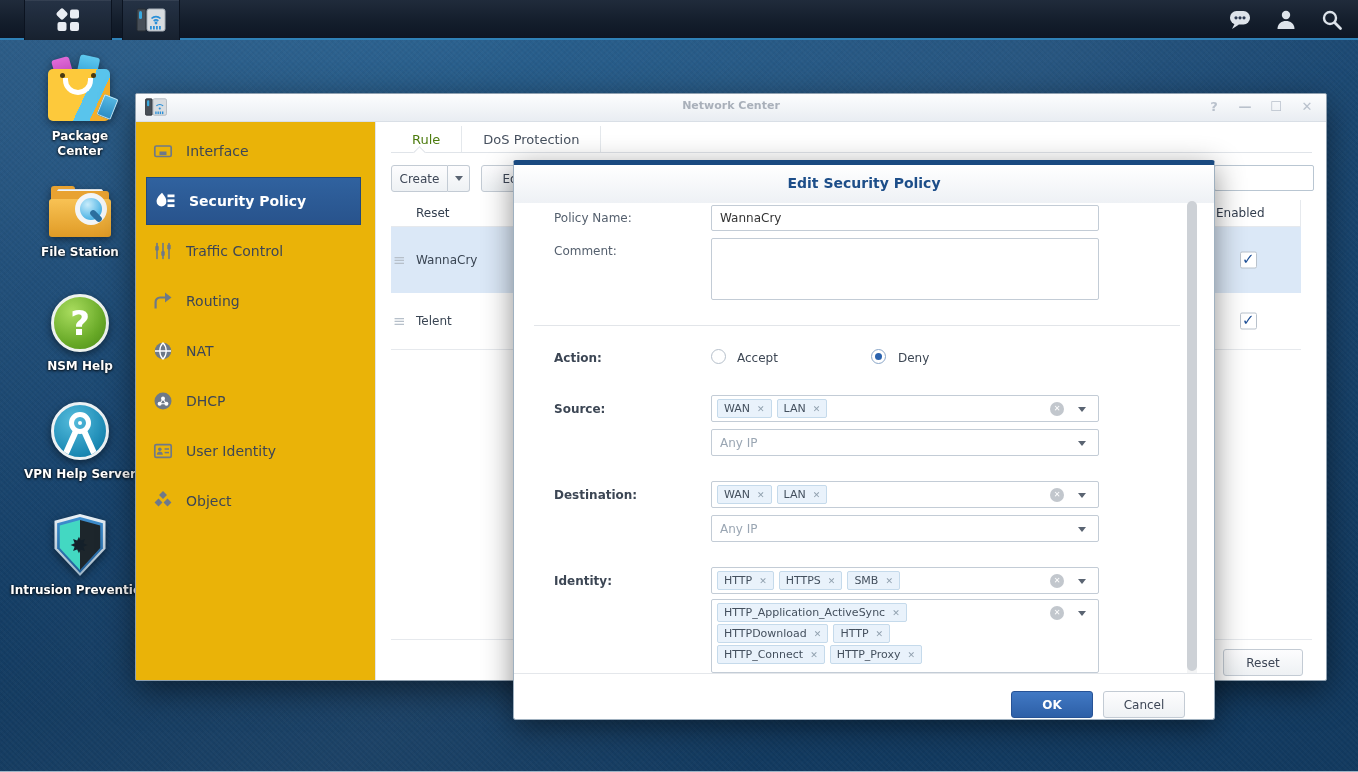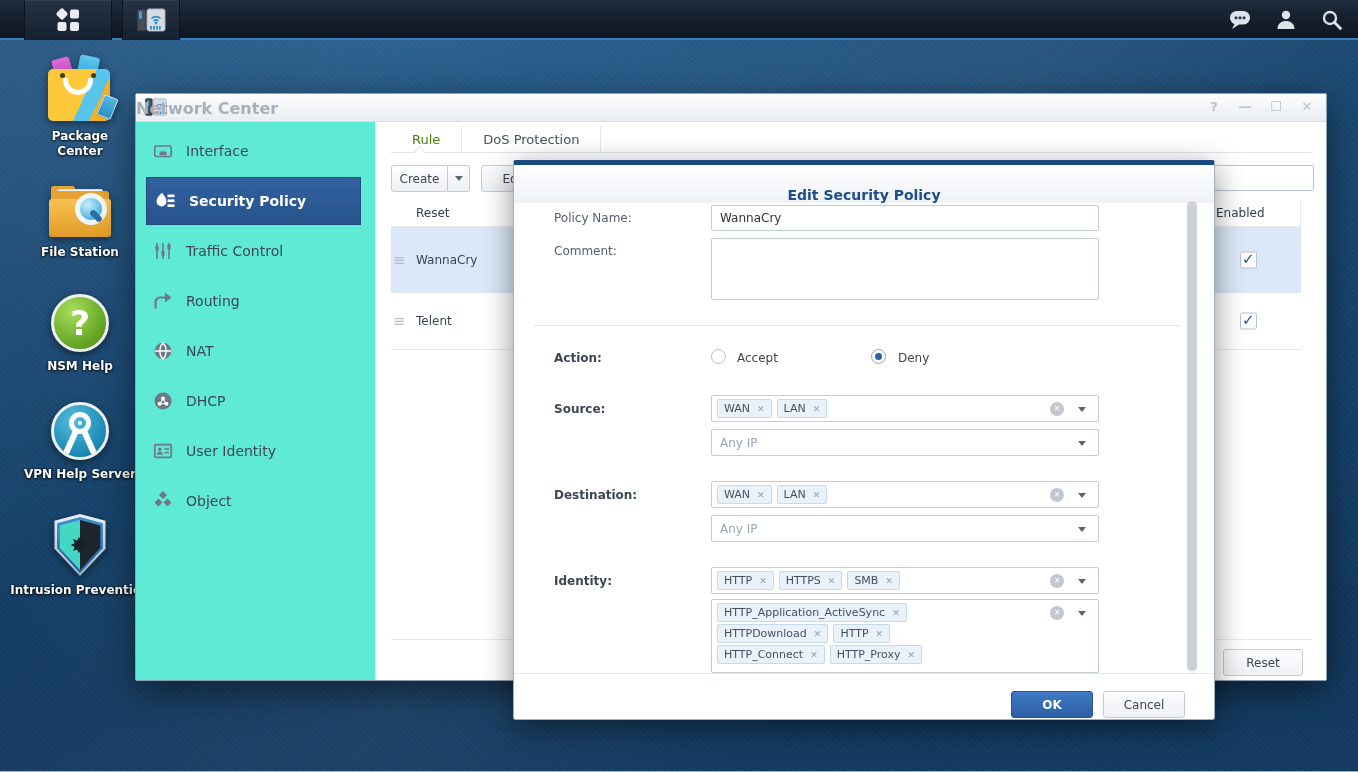--- a/index.html
+++ b/index.html
@@ -75,26 +75,26 @@
   .shield.rim2 { inset:3px; background:linear-gradient(#3e8fd0,#215e96); }
   .shield.core { inset:6px; background:linear-gradient(90deg,#43d8c2 0 50%, #1d262c 50%); display:flex; align-items:center; justify-content:center; }
   .shield.core .burst { color:#14202a; font-size:22px; margin-right:2px; }
 
   
   .window { position:absolute; left:135px; top:93px; width:1192px; height:588px; background:#fff;
     border:1px solid #8fa0b0; border-radius:2px; box-shadow:0 10px 34px rgba(0,0,0,.5); z-index:10; }
   .titlebar { position:absolute; left:0; top:0; right:0; height:28px;
     background:linear-gradient(#fcfdfe,#e9edf2); border-bottom:1px solid #d9dfe6; border-radius:2px 2px 0 0; }
   .titlebar .wicon { position:absolute; left:8px; top:3px; }
-  .titlebar .wtitle { position:absolute; left:0; right:0; top:5px; font-weight:bold; font-size:16px; color:#a9b0ba; }
+  .titlebar .wtitle { position:absolute; left:0; right:0; top:5px; text-align:center; font-weight:bold; font-size:11px; color:#a9b0ba; }
   .wctrls { position:absolute; right:12px; top:5px; display:flex; gap:17px; color:#b9c1cc; font-size:13px; font-weight:bold; }
   .wctrls span { cursor:pointer; width:14px; text-align:center; }
 
   
-  .sidebar { position:absolute; left:0; top:28px; width:240px; bottom:0; border-right:1px solid #e3e6ea; background:#5eead4; padding-top:4px; }
+  .sidebar { position:absolute; left:0; top:28px; width:240px; bottom:0; border-right:1px solid #e3e6ea; background:#eab308; padding-top:4px; }
   .s-item { position:relative; height:50px; display:flex; align-items:center; gap:13px; padding-left:17px;
     font-size:14px; color:#3d4656; cursor:pointer; }
   .s-item svg { flex:0 0 auto; }
   .s-item.selected { height:48px; margin:1px 14px 1px 10px; padding-left:9px; border-radius:0;
     background:linear-gradient(#30629f,#28538c); border:1px solid #23497b; color:#fff; font-weight:bold; }
 
   
   .tabbar { position:absolute; left:255px; top:32px; right:14px; height:27px; border-bottom:1px solid #e0e4e9; display:flex; }
   .tab { position:relative; padding:0 21px; display:flex; align-items:center; font-size:13px; color:#47515f;
     border-right:1px solid #e4e8ec; cursor:pointer; }
@@ -129,21 +129,21 @@
   .checkbox.checked::after { content:"✓"; position:absolute; left:1px; top:-3px; font-size:15px; font-weight:bold; color:#1d4f97; }
 
   .w-footer-sep { position:absolute; left:255px; right:14px; top:545px; border-top:1px solid #e6e9ed; }
   .reset-btn { position:absolute; left:1087px; top:555px; width:80px; }
 
   
   .modal { position:absolute; left:513px; top:160px; width:702px; height:560px; background:#fff;
     border:1px solid #9fb0bf; border-top:5px solid #1a4a80; border-radius:3px;
     box-shadow:0 8px 30px rgba(0,0,0,.45); z-index:20; }
   .m-head { position:absolute; left:0; right:0; top:0; height:38px; background:linear-gradient(#ffffff,#eef1f5); }
-  .m-title { position:absolute; left:0; right:0; top:10px; text-align:center; font-weight:bold; font-size:14px; color:#1d4e89;margin-top:12px; }
+  .m-title { position:absolute; left:0; right:0; top:10px; text-align:center; font-weight:bold; font-size:14px; color:#1d4e89; }
   .m-label { position:absolute; left:40px; color:#55606e; font-size:12px; }
   .m-label.bold { font-weight:bold; color:#3c4654; }
   .m-input { position:absolute; left:197px; width:388px; height:26px; border:1px solid #c3ccd6; border-radius:2px;
     font-size:12px; padding:0 8px; color:#333; font-family:inherit; }
   .m-textarea { position:absolute; left:197px; top:73px; width:388px; height:62px; border:1px solid #c3ccd6; border-radius:2px; resize:none; font-family:inherit; }
   .m-divider { position:absolute; left:20px; right:34px; top:160px; border-top:1px solid #e2e5e9; }
 
   .radio { position:absolute; width:15px; height:15px; border-radius:50%; border:1px solid #b6c0cb; background:#fff; cursor:pointer; }
   .radio.selected { border-color:#8aa6c8; }
   .radio.selected::after { content:""; position:absolute; left:3px; top:3px; width:7px; height:7px; border-radius:50%; background:#2a62ae; }

